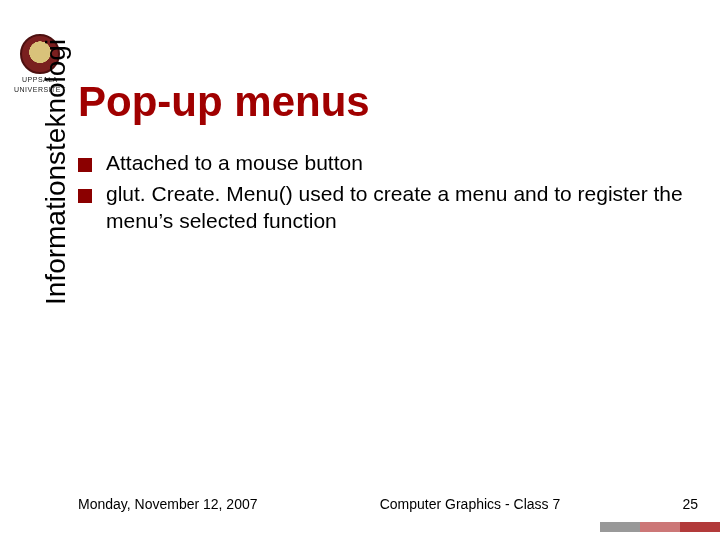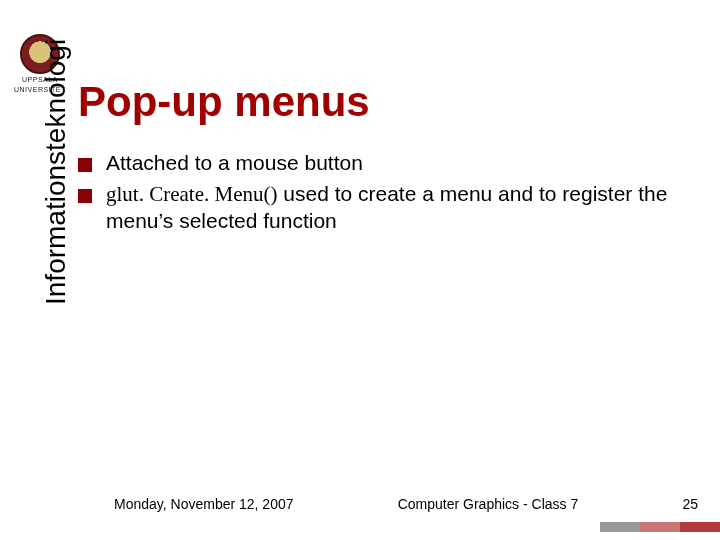--- a/index.html
+++ b/index.html
@@ -12,23 +12,23 @@
   .seg.c { width: 40px; background: #999; }
   .logo { position: absolute; left: 14px; top: 34px; text-align: center; }
   .logo-seal { width: 40px; height: 40px; border-radius: 50%; background: radial-gradient(circle at 50% 45%, #d9c27a 0 40%, #7a1f1f 41% 100%); border: 2px solid #4d1010; margin: 0 auto; }
   .logo-text { font-size: 7px; letter-spacing: 0.5px; color: #222; margin-top: 2px; line-height: 1.1; }
   .title { position: absolute; left: 78px; top: 78px; font-size: 42px; font-weight: bold; color: #a00000; }
   .sidebar-label { position: absolute; left: 40px; top: 305px; transform: rotate(-90deg); transform-origin: left top; font-size: 28px; color: #000; }
   .content { position: absolute; left: 78px; top: 150px; width: 620px; }
   .bullet-row { display: flex; align-items: flex-start; margin-bottom: 4px; }
   .bullet-mark { width: 14px; height: 14px; background: #8b0000; flex: 0 0 14px; margin-top: 8px; margin-right: 14px; }
   .bullet-text { font-size: 21px; color: #000; line-height: 1.28; }
-  .bullet-text .code { font-family: Liberation Serif, serif; }
+  .bullet-text .code { font-family: Liberation Sans, sans-serif; }
   .footer { position: absolute; left: 78px; bottom: 28px; width: 620px; display: flex; justify-content: space-between; align-items: baseline; font-size: 14px; color: #000; }
-  .footer .date { flex: 0 0 auto; margin-left: 36px; }
+  .footer .date { flex: 0 0 auto; }
   .footer .center { flex: 1 1 auto; text-align: center; }
   .footer .pnum { flex: 0 0 auto; text-align: center; }
 </style>
 </head>
 <body>
 
 <div class="slide">
 
   <div class="logo">
     <div class="logo-seal"></div>

